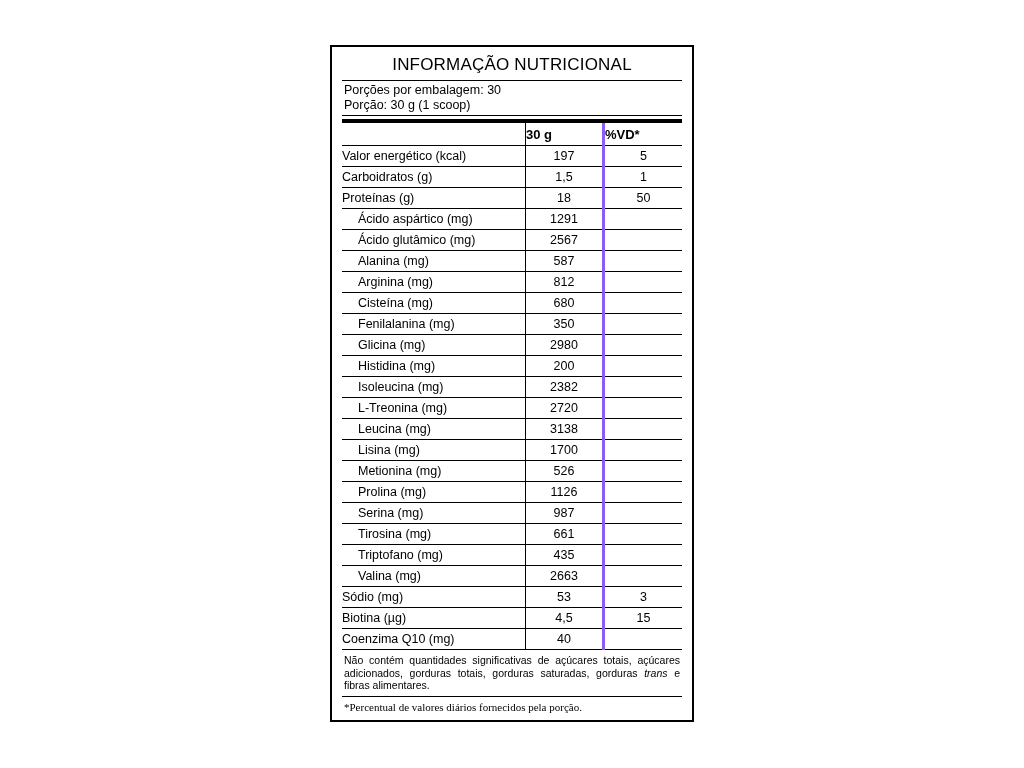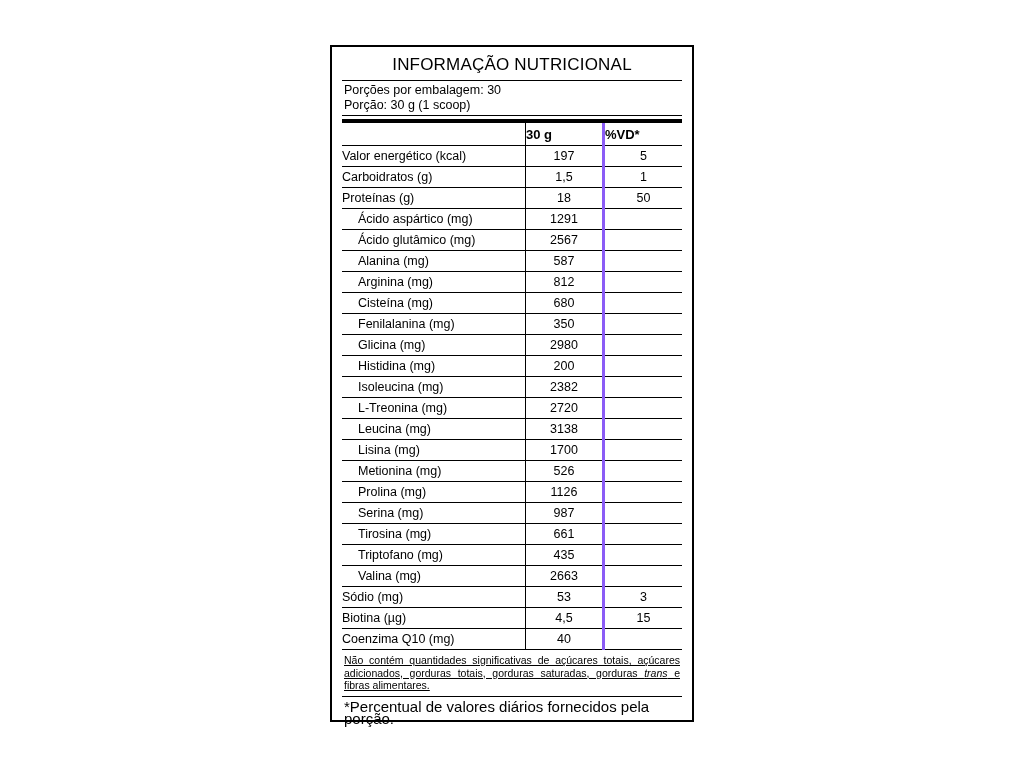--- a/index.html
+++ b/index.html
@@ -88,29 +88,29 @@
   }
   tr.row.indent td.lbl {
     padding-left: 16px;
   }
   .footnote {
     font-size: 10.5px;
     line-height: 12.5px;
     text-align: justify;
     padding: 4px 2px 4px 2px;
     border-bottom: 1px solid #000000;
-    text-decoration: underline;
   }
   .footnote em {
     font-style: italic;
   }
   .footnote2 {
-    font-size: 15px;
+    font-size: 11px;
     line-height: 12.5px;
     padding: 4px 2px 3px 2px;
+    font-family: Liberation Serif, serif;
   }
 </style>
 </head>
 <body>
 
 <div class="page">
   <div class="panel">
 
     <div class="title">INFORMAÇÃO NUTRICIONAL</div>
 

